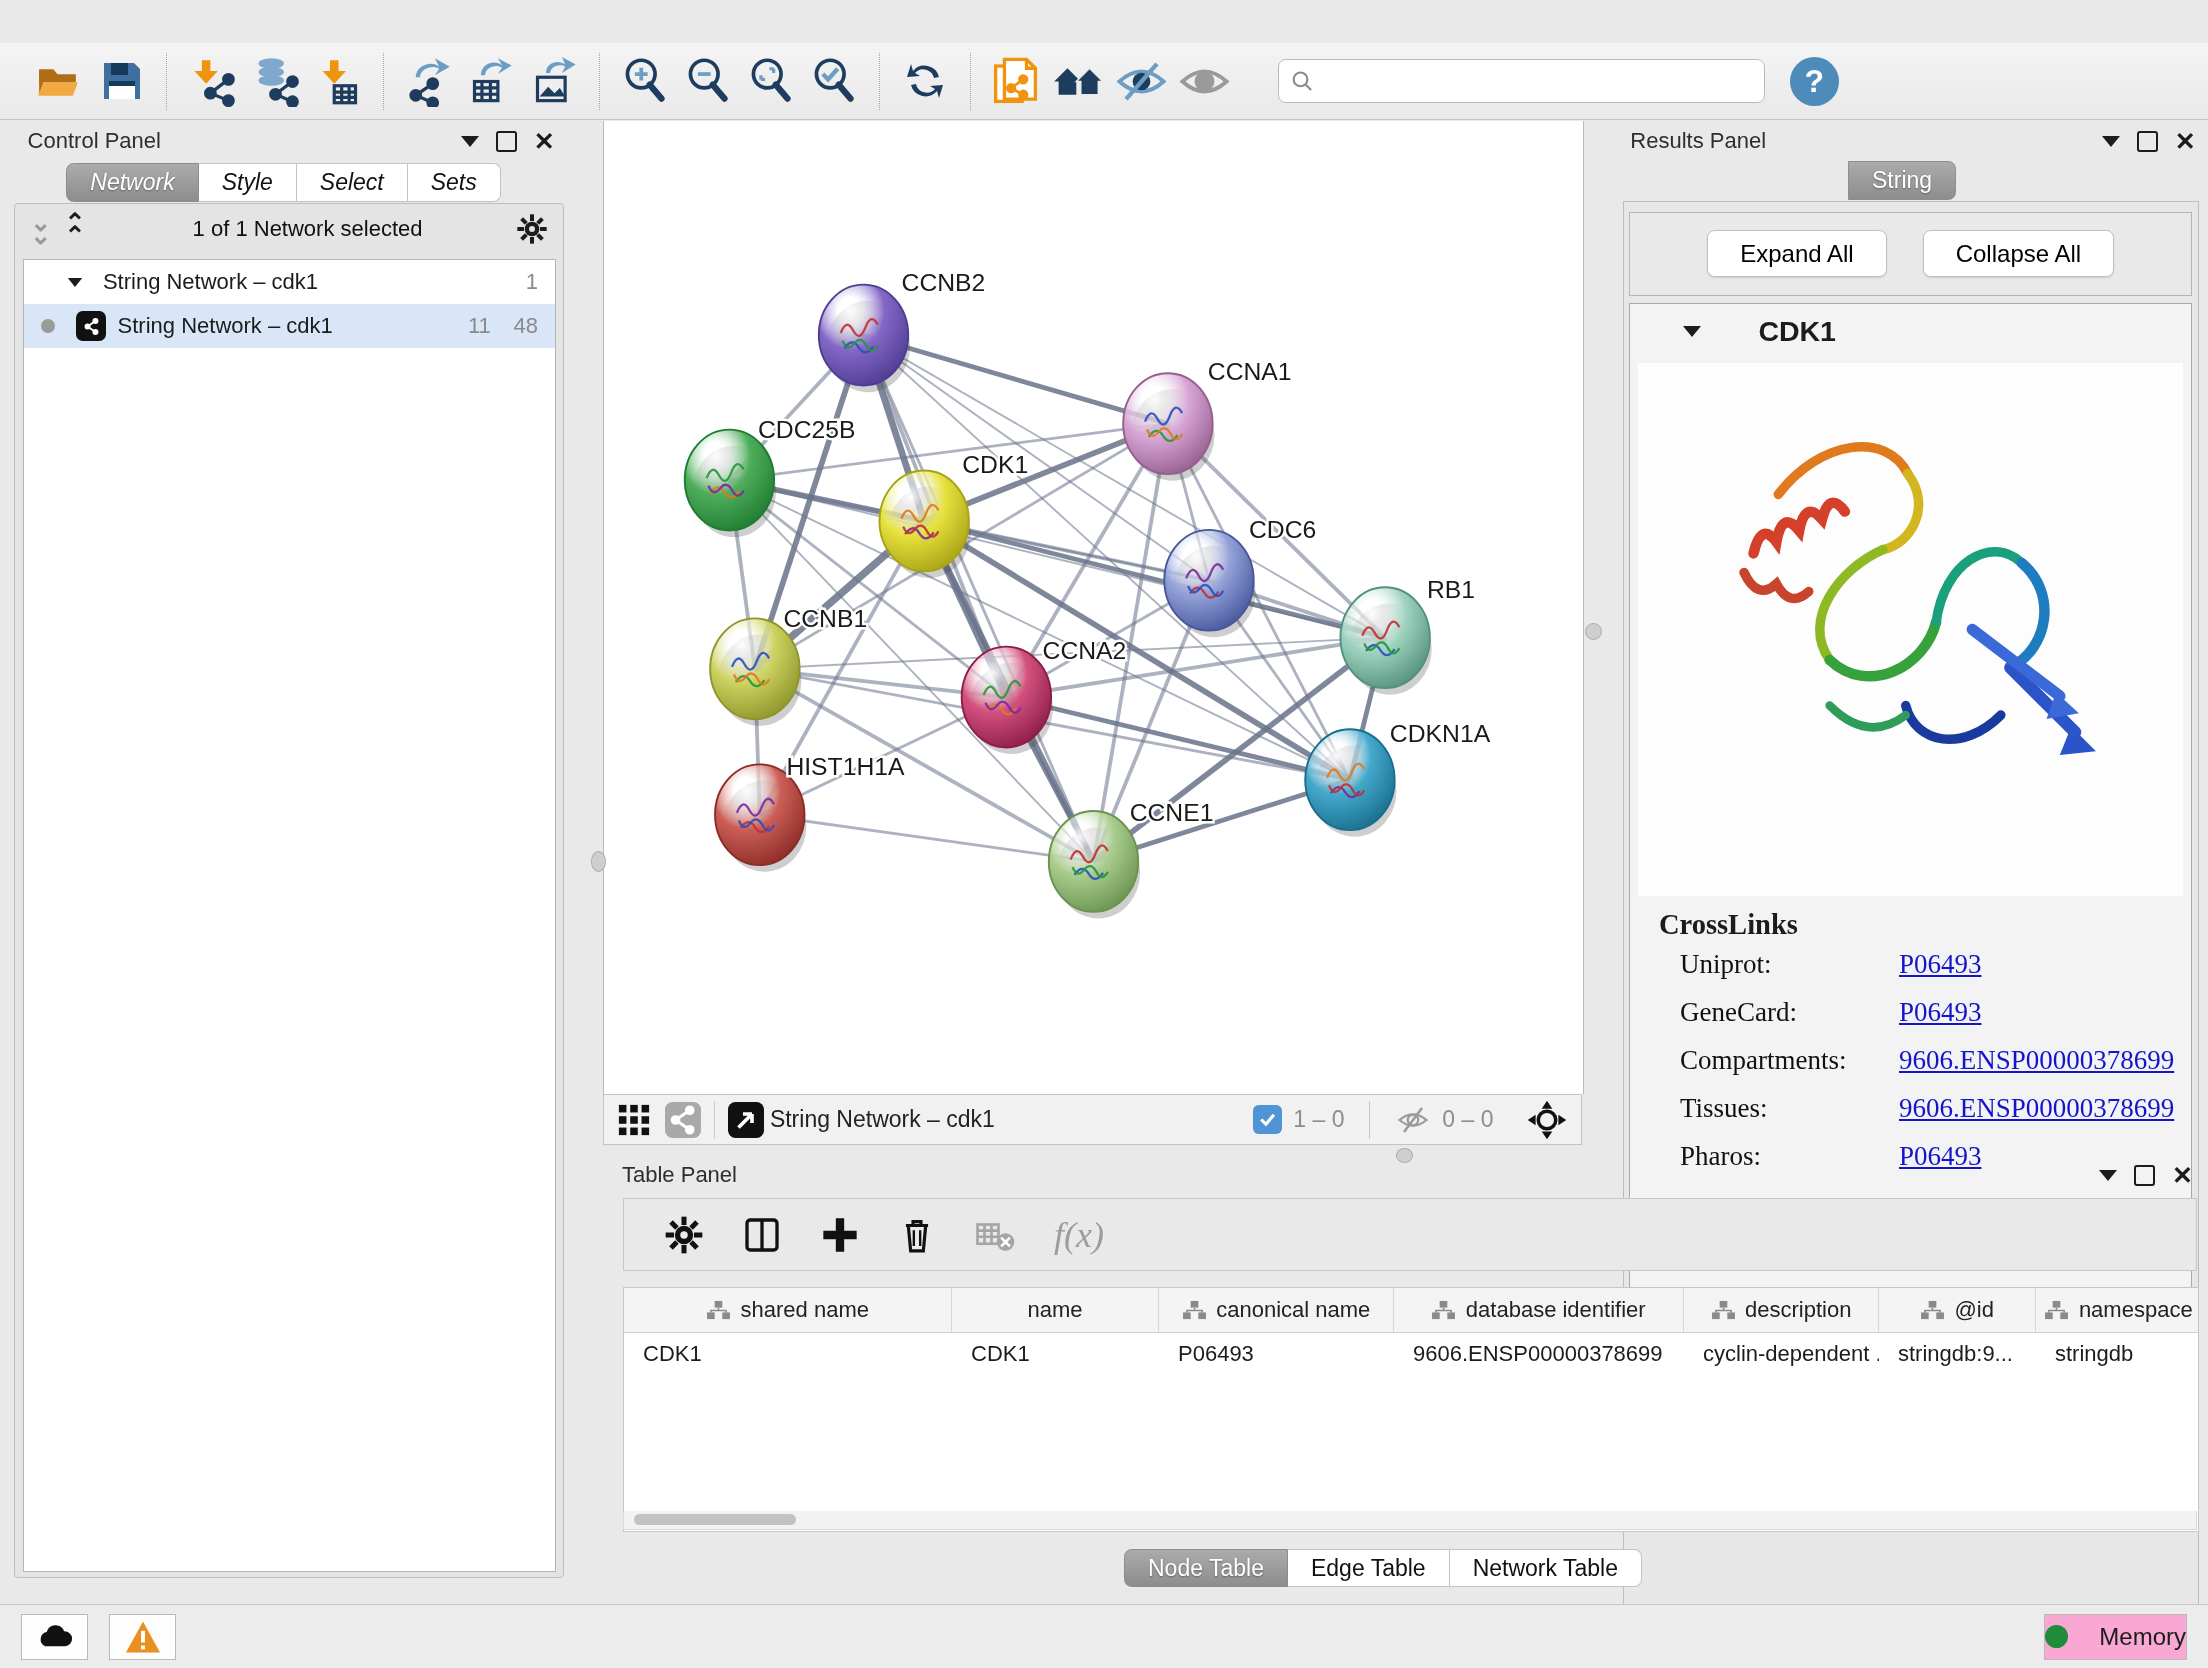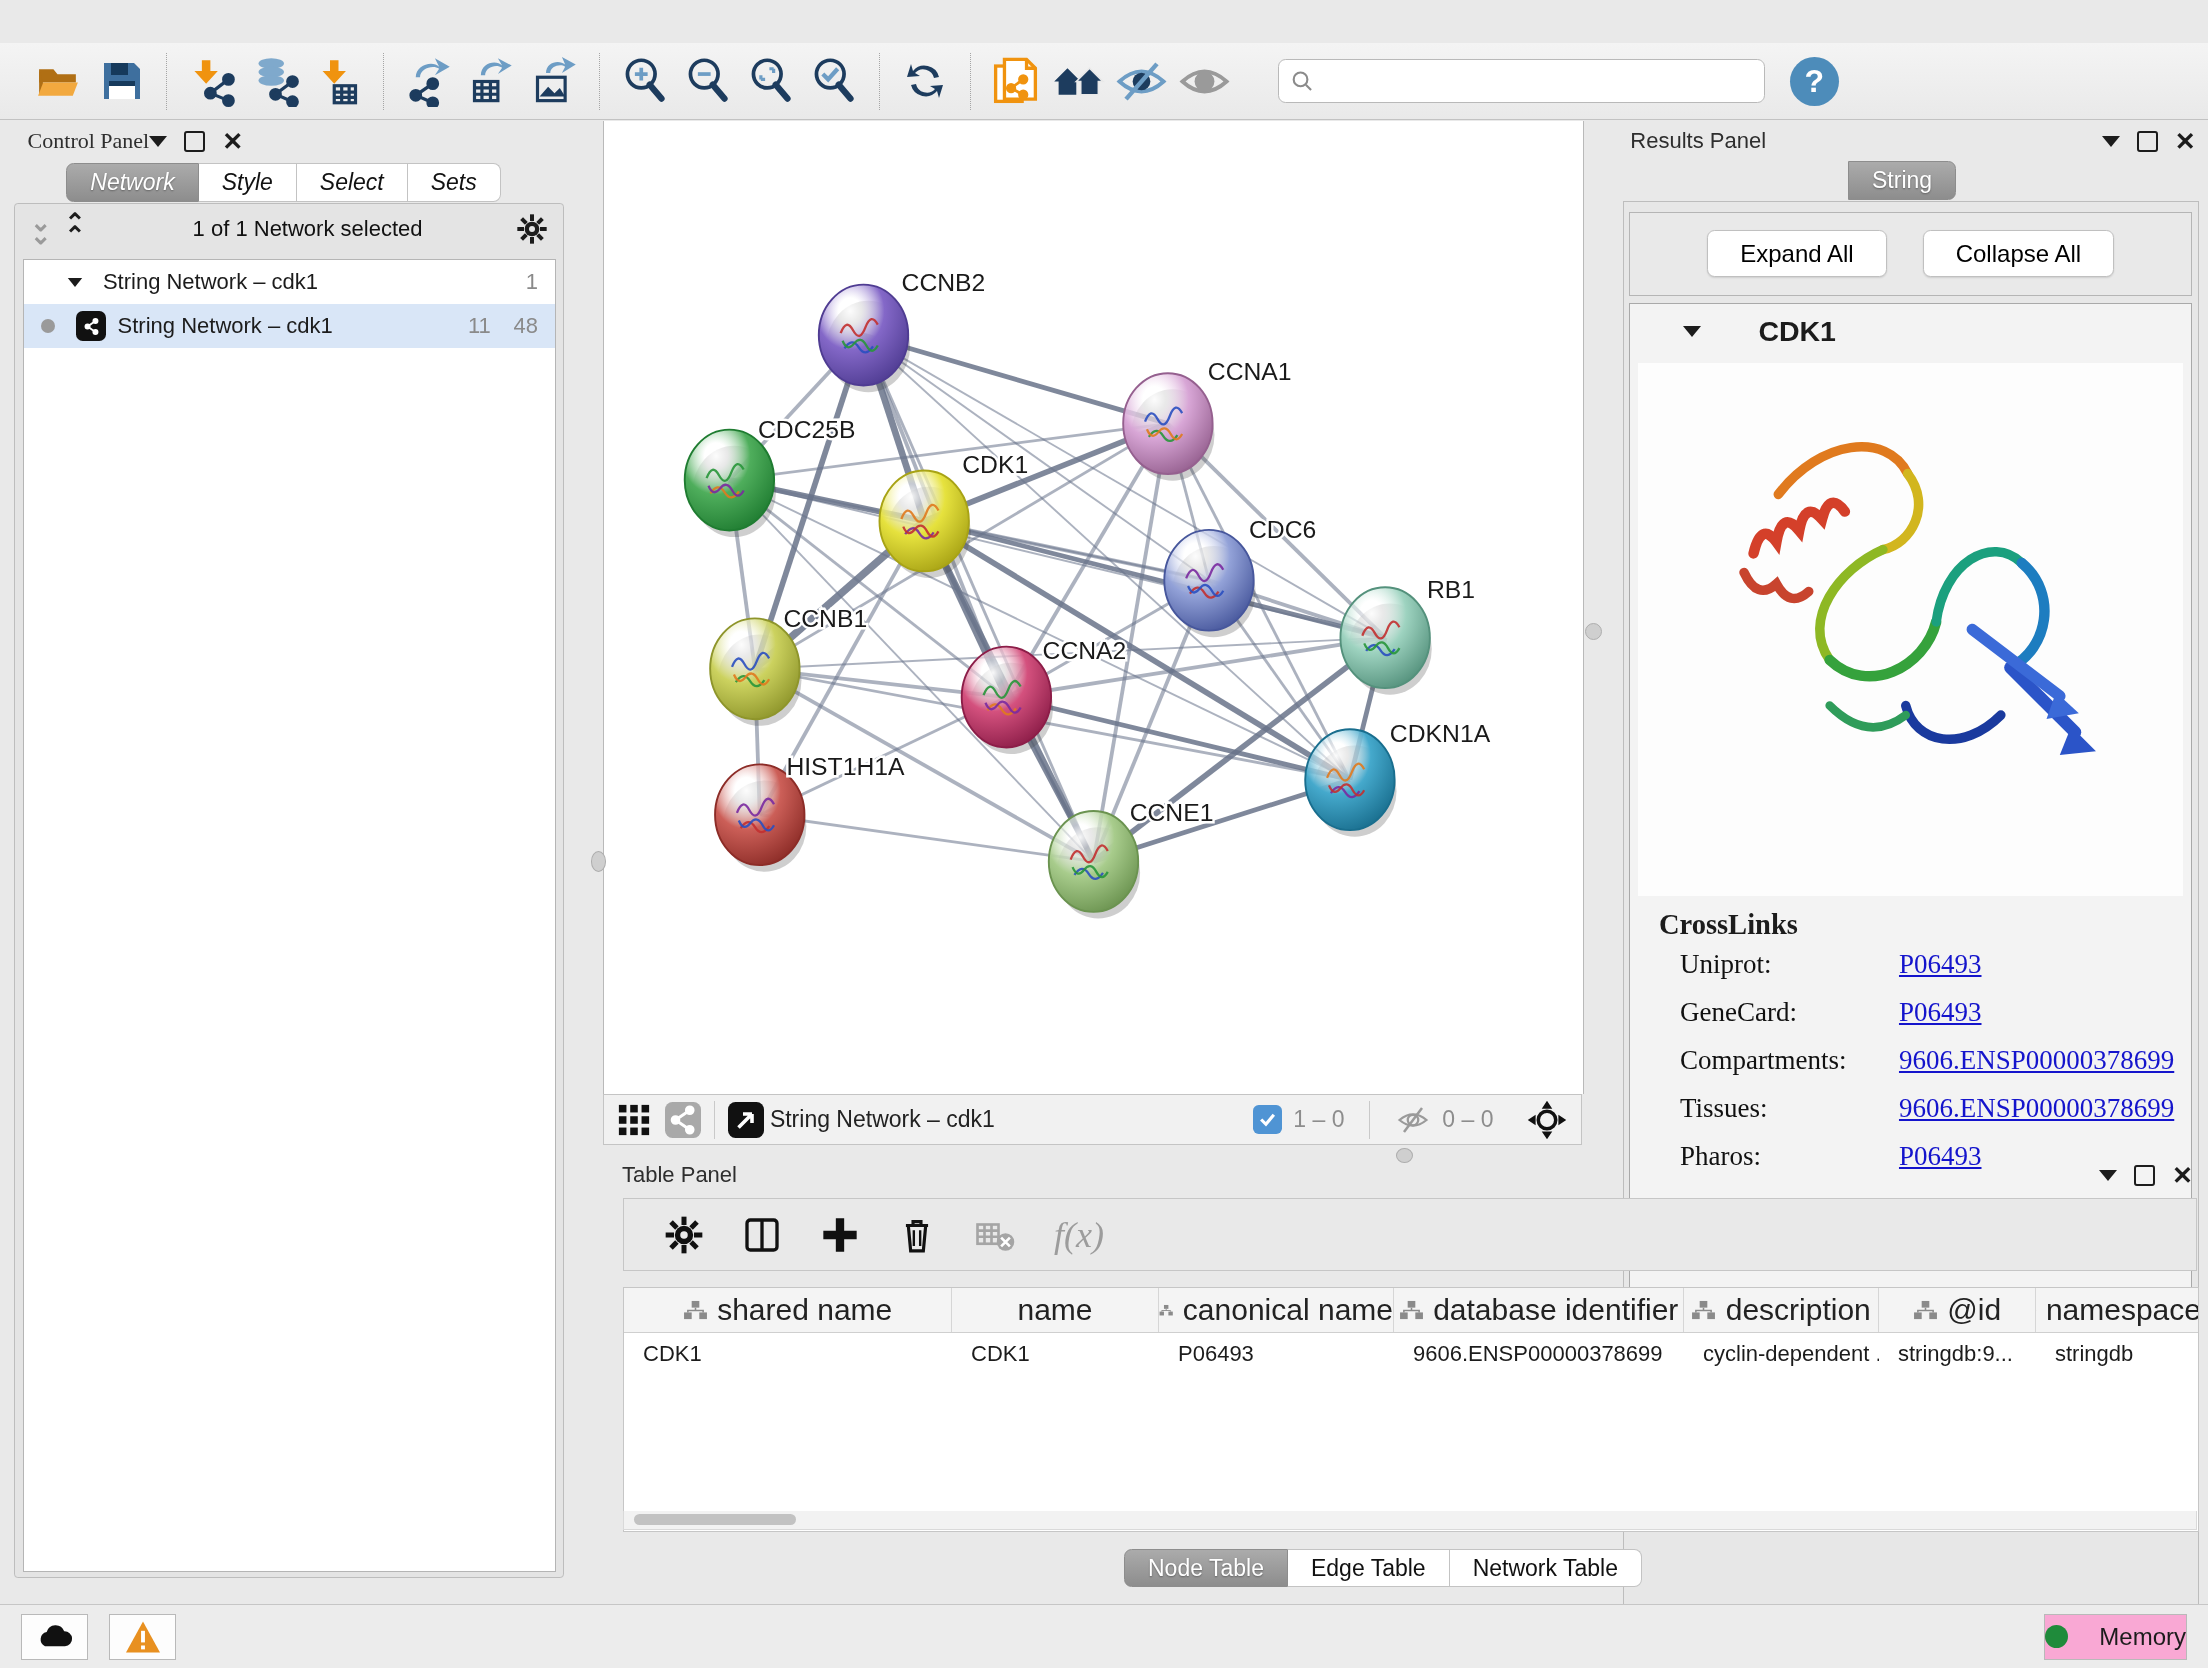--- a/index.html
+++ b/index.html
@@ -39,21 +39,21 @@
   .seg{display:flex;}
   .seg .tab{padding:4.8px 23px;background:#fff;border:1px solid #c3c3c3;font-size:23px;
     color:#111;border-left-width:0;white-space:nowrap;}
   .seg .tab:first-child{border-radius:7.6px 0 0 7.6px;border-left-width:1px;}
   .seg .tab:last-child{border-radius:0 7.6px 7.6px 0;}
   .seg .tab.active{background:linear-gradient(#ababab,#8d8d8d);color:#fff;border-color:#8d8d8d;
     text-shadow:0 1px 1.9px rgba(0,0,0,.35);}
 
   
   .control-panel{position:absolute;left:14.3px;top:121px;width:550px;height:1458px;}
-  .cp-head{height:40px;display:flex;align-items:center;justify-content:flex-start;padding:0 9.5px 0 13.3px;font-family:Liberation Serif, serif;}
+  .cp-head{height:40px;display:flex;align-items:center;justify-content:space-between;padding:0 9.5px 0 13.3px;}
   .cp-tabs{position:absolute;left:52px;top:42px;font-style:italic;}
   .cp-body{position:absolute;left:0;top:82px;width:548px;height:1373px;background:#e4e4e4;
     border:1px solid #bdbdbd;border-radius:3.8px;}
   .cp-subhead{height:49px;display:flex;align-items:center;padding:0 15px;}
   .chev{font-size:25px;font-weight:bold;margin-right:13.3px;line-height:0.5;}
   .cp-count{flex:1;text-align:center;font-size:22px;color:#111;}
   .tree{position:absolute;left:7.6px;top:55px;width:531px;height:1311px;background:#fff;border:1px solid #b5b5b5;}
   .tree-row{height:44px;display:flex;align-items:center;font-size:22px;}
   .tree-row.selected{background:#d9e6f7;}
   .tr-count{color:#8a8a8a;margin-left:auto;margin-right:17px;}
@@ -97,21 +97,21 @@
 
   
   .table-panel{position:absolute;left:603px;top:1156px;width:1605px;height:439px;}
   .tp-head{height:38px;display:flex;align-items:center;justify-content:space-between;padding:0 15px 0 19px;}
   .tp-toolbar{position:absolute;left:20px;top:42px;width:1574px;height:73px;background:#e9e9e9;
     border:1px solid #c6c6c6;display:flex;align-items:center;gap:38px;padding-left:40px;box-sizing:border-box;}
   .fx{font-family:"Liberation Serif",serif;font-style:italic;font-size:36px;color:#9c9c9c;}
   .ttable{position:absolute;left:20px;top:131px;width:1574px;height:243px;background:#fff;
     border:1px solid #c6c6c6;overflow:hidden;}
   .t-header{display:flex;height:44px;background:#f4f4f4;border-bottom:1px solid #cfcfcf;}
-  .t-hcell{display:flex;align-items:center;justify-content:center;gap:9.5px;font-size:30px;color:#222;
+  .t-hcell{display:flex;align-items:center;justify-content:center;gap:9.5px;font-size:22px;color:#222;
     border-right:1px solid #d6d6d6;box-sizing:border-box;overflow:hidden;white-space:nowrap;flex:none;}
   .t-row{display:flex;height:42px;}
   .t-cell{font-size:22px;display:flex;align-items:center;padding-left:19px;box-sizing:border-box;
     overflow:hidden;white-space:nowrap;flex:none;}
   .hscroll{position:absolute;left:20px;bottom:65px;width:1574px;height:19px;background:#f2f2f2;
     border:1px solid #d9d9d9;border-top:none;box-sizing:border-box;}
   .hthumb{position:absolute;left:9.5px;top:2.9px;width:162px;height:11.4px;border-radius:5.7px;background:#c2c2c2;}
   .tp-tabs{position:absolute;left:521px;bottom:7.6px;}
 
   

